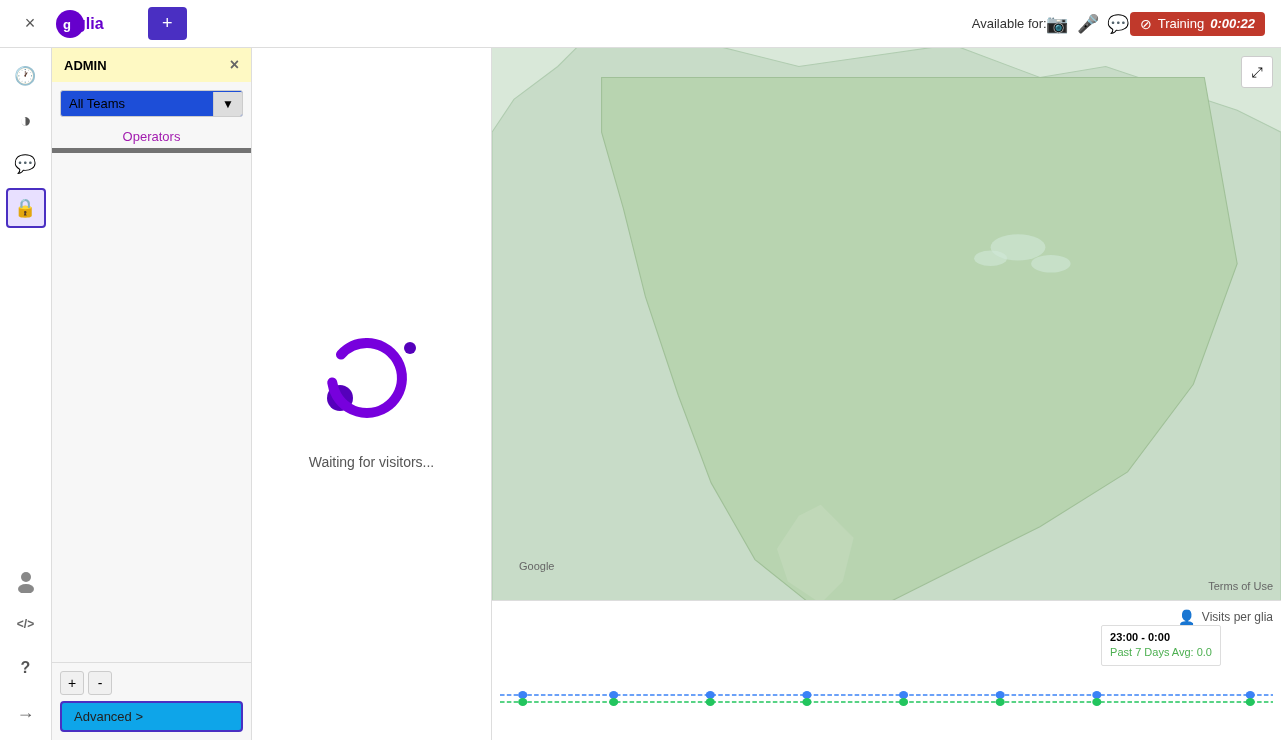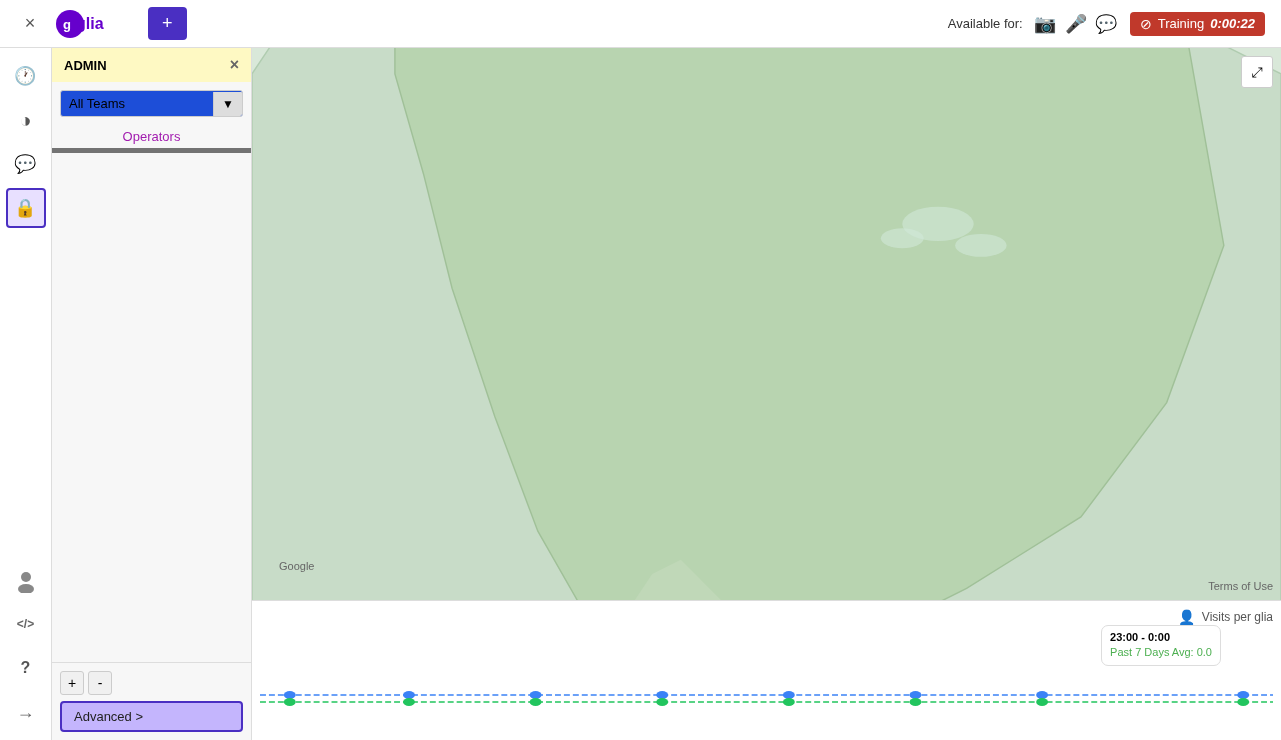--- a/index.html
+++ b/index.html
@@ -11,21 +11,21 @@
       padding: 0 16px; border-bottom: 1px solid #ddd; flex-shrink: 0;
       justify-content: space-between;
     }
     .header-left { display: flex; align-items: center; gap: 12px; }
     .close-btn { width: 28px; height: 28px; display: flex; align-items: center; justify-content: center; cursor: pointer; color: #555; font-size: 18px; }
     .logo { display: flex; align-items: center; gap: 4px; }
     .add-btn {
       background: #4a2fc2; color: #fff; border: none; border-radius: 4px;
       padding: 6px 14px; font-size: 18px; cursor: pointer; display: flex; align-items: center; justify-content: center;
     }
-    .header-right { display: flex; align-items: center; gap: 12px; }
+    .header-right { display: flex; align-items: center; }
     .available-label { font-size: 13px; color: #333; }
     .media-icons { display: flex; gap: 8px; align-items: center; }
     .media-icon { font-size: 18px; color: #555; cursor: pointer; }
     .training-badge {
       display: flex; align-items: center; gap: 6px; background: #c0392b; color: #fff;
       border-radius: 4px; padding: 4px 10px; font-size: 13px;
     }
     .training-badge .ban-icon { font-size: 14px; }
     .training-time { font-weight: 600; font-style: italic; }
 
@@ -67,21 +67,21 @@
     .admin-footer {
       padding: 8px; border-top: 1px solid #ddd;
       display: flex; flex-direction: column; gap: 6px;
     }
     .zoom-controls { display: flex; gap: 4px; }
     .zoom-btn {
       width: 24px; height: 24px; background: #f0f0f0; border: 1px solid #ccc;
       border-radius: 3px; cursor: pointer; display: flex; align-items: center; justify-content: center; font-size: 14px;
     }
     .advanced-btn {
-      border: 2px solid #4a2fc2; background: #c4b5fd; color: #222;
+      border: 2px solid #4a2fc2; background: #0ea5e9; color: #222;
       padding: 6px 12px; border-radius: 4px; cursor: pointer; font-size: 13px;
       display: flex; align-items: center; gap: 4px; font-weight: 500;
     }
 
     
     .visitors-panel {
       width: 240px; background: #fff; border-right: 1px solid #ddd;
       display: flex; flex-direction: column; align-items: center; justify-content: center;
       flex-shrink: 0;
     }
@@ -111,21 +111,21 @@
 
     
     .chart-area {
       height: 140px; background: #fff; border-top: 1px solid #ddd;
       position: relative; padding: 8px;
     }
     .chart-header { display: flex; justify-content: flex-end; align-items: center; gap: 6px; font-size: 12px; color: #555; }
     .visits-icon { font-size: 14px; }
     .chart-tooltip {
       position: absolute; right: 60px; top: 24px;
-      background: #fff; border: 1px solid #ddd; border-radius: 7px;
+      background: #fff; border: 1px solid #ddd; border-radius: 2px;
       padding: 4px 8px; font-size: 11px; line-height: 1.4;
     }
     .tooltip-time { font-weight: 600; }
     .tooltip-avg { color: #4CAF50; }
     .chart-line-area { position: absolute; bottom: 20px; left: 8px; right: 8px; height: 60px; }
     .chart-xaxis { position: absolute; bottom: 4px; left: 8px; right: 8px; display: flex; justify-content: space-between; font-size: 10px; color: #888; }
   </style>
 </head>
 <body>
 
@@ -191,20 +191,34 @@
     <div class="operators-list"></div>
     <div class="admin-footer">
       <div class="zoom-controls">
         <button class="zoom-btn">+</button>
         <button class="zoom-btn">-</button>
       </div>
       <button class="advanced-btn">Advanced &gt;</button>
     </div>
   </div>
 
+  <div class="visitors-panel">
+    <div class="waiting-animation">
+
+      <svg width="140" height="110" viewBox="0 0 140 110">
+
+        <circle cx="38" cy="75" r="13" fill="#5500bb"></circle>
+
+        <circle cx="108" cy="25" r="6" fill="#5500bb"></circle>
+
+        <path d="M 65 20 A 35 35 0 1 1 64.9 20" fill="none" stroke="#7700dd" stroke-width="10" stroke-linecap="round" stroke-dasharray="160 30"></path>
+      </svg>
+    </div>
+    <div class="waiting-text">Waiting for visitors...</div>
+  </div>
 
   <div class="map-area">
 
     <div class="map-container">
       
       <svg class="map-svg" viewBox="0 0 720 510" preserveAspectRatio="xMidYMid slice">
         <rect width="720" height="510" fill="#d9e8d9"></rect>
 
         <path d="
           M 80,0 L 200,0 L 280,20 L 350,10 L 420,0 L 500,30 L 560,20 L 620,40 L 680,60 L 720,80

